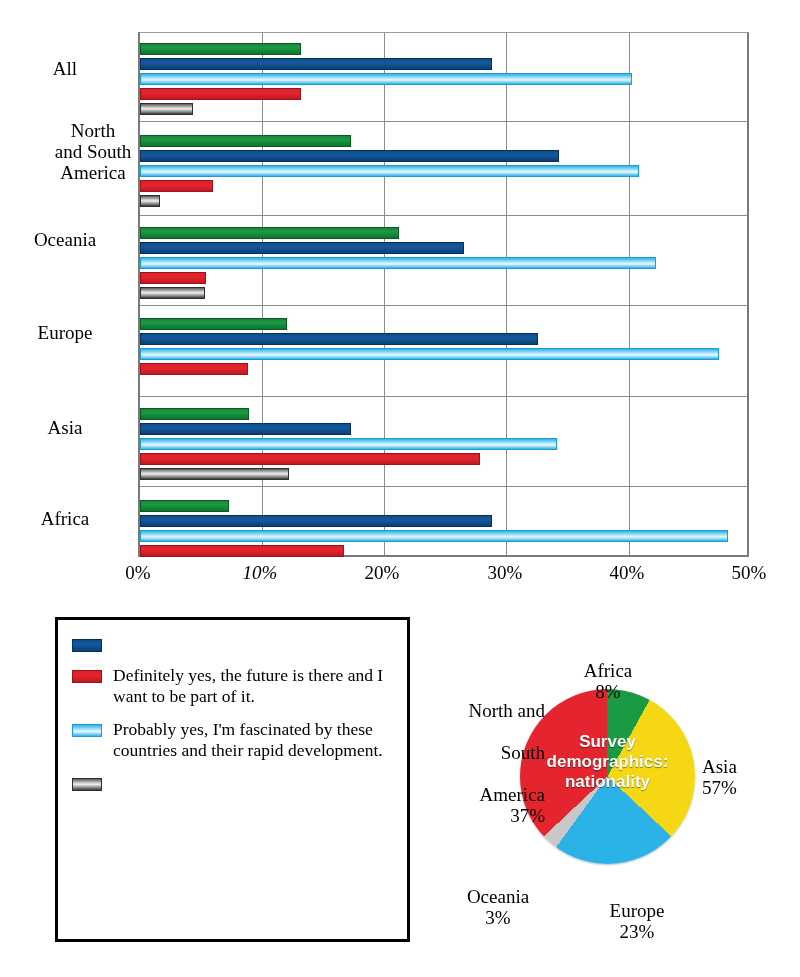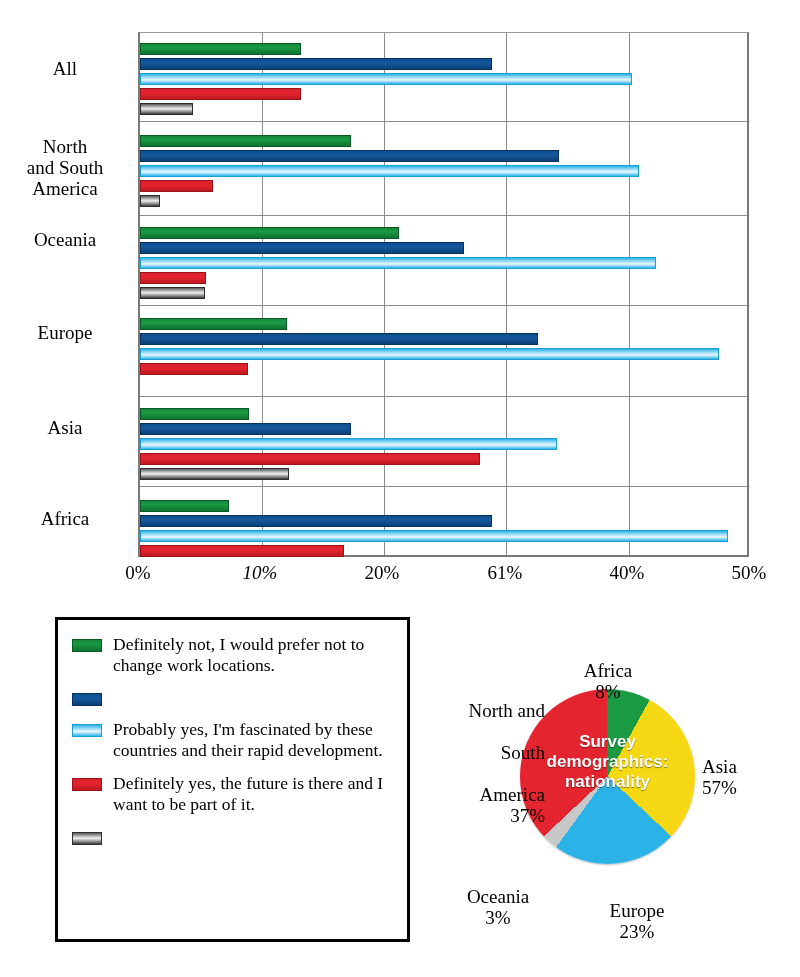--- a/index.html
+++ b/index.html
@@ -156,21 +156,21 @@
 </style>
 </head>
 <body>
 
 <div id="bar-chart">
 
   <div class="ylabel-wrap" style="top:58px;">
     <div>All</div>
   </div>
 
-  <div class="ylabel-wrap" style="top:136px;">
+  <div class="ylabel-wrap" style="top:120px;padding-left:28px;">
     <div>North</div>
     <div>and South</div>
     <div>America</div>
   </div>
 
   <div class="ylabel-wrap" style="top:229px;">
     <div>Oceania</div>
   </div>
 
   <div class="ylabel-wrap" style="top:322px;">
@@ -241,40 +241,36 @@
       <div class="bar bar-green" style="top: 2px; width: 89.206px;"></div>
       <div class="bar bar-dblue" style="top: 17px; width: 351.936px;"></div>
       <div class="bar bar-lblue" style="top: 32px; width: 587.782px;"></div>
       <div class="bar bar-red" style="top: 47px; width: 204.074px;"></div>
     </div>
   </div>
 
   <div class="xtick" style="left:138px;">0%</div>
   <div class="xtick" style="left:260px;font-style:italic;">10%</div>
   <div class="xtick" style="left:382px;">20%</div>
-  <div class="xtick" style="left:505px;">61%</div>
+  <div class="xtick" style="left:505px;">30%</div>
   <div class="xtick" style="left:627px;text-align:center;">40%</div>
   <div class="xtick" style="left:749px;">50%</div>
 </div>
 
 <div id="legend">
   <div class="legend-row">
-    <div class="swatch bar-green"></div>
-    <div class="legend-text">Definitely not, I would prefer not to change work locations.</div>
+    <div class="swatch bar-dblue"></div>
   </div>
   <div class="legend-row">
-    <div class="swatch bar-dblue"></div>
+    <div class="swatch bar-red"></div>
+    <div class="legend-text">Definitely yes, the future is there and I want to be part of it.</div>
   </div>
   <div class="legend-row">
     <div class="swatch bar-lblue"></div>
     <div class="legend-text">Probably yes, I'm fascinated by these countries and their rapid development.</div>
-  </div>
-  <div class="legend-row">
-    <div class="swatch bar-red"></div>
-    <div class="legend-text">Definitely yes, the future is there and I want to be part of it.</div>
   </div>
   <div class="legend-row">
     <div class="swatch bar-gray"></div>
   </div>
 </div>
 
 <div id="pie-block">
   <div class="pie" id="pie-disc" style="background: conic-gradient(rgb(27, 154, 68) 0deg, rgb(27, 154, 68) 28.8deg, rgb(245, 215, 20) 28.8deg, rgb(245, 215, 20) 133.2deg, rgb(43, 179, 232) 133.2deg, rgb(43, 179, 232) 216deg, rgb(200, 200, 200) 216deg, rgb(200, 200, 200) 226.8deg, rgb(228, 37, 47) 226.8deg, rgb(228, 37, 47) 360deg);"></div>
 
   <div class="pie-center-label">Survey demographics: nationality</div>

